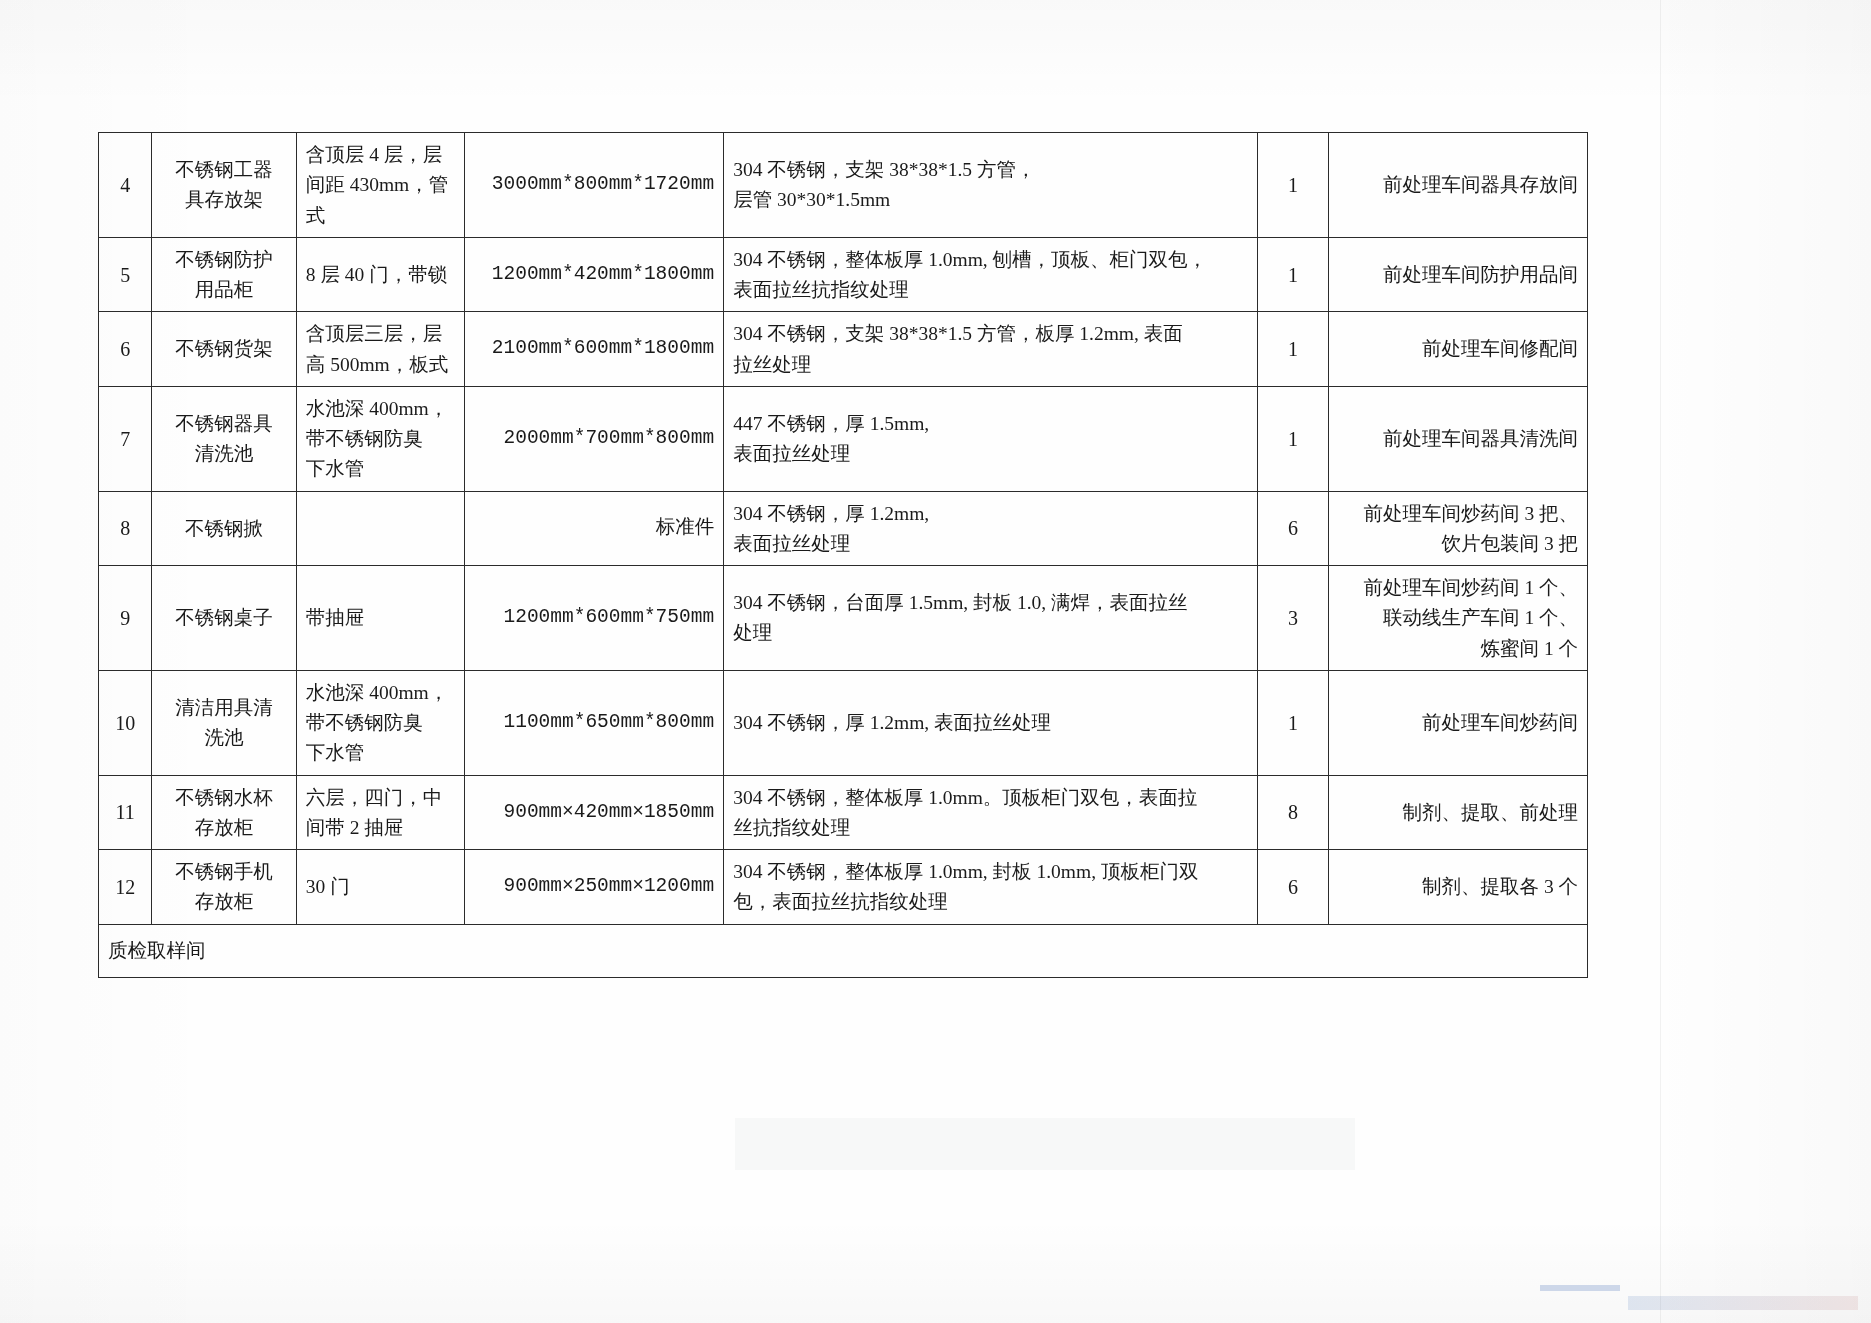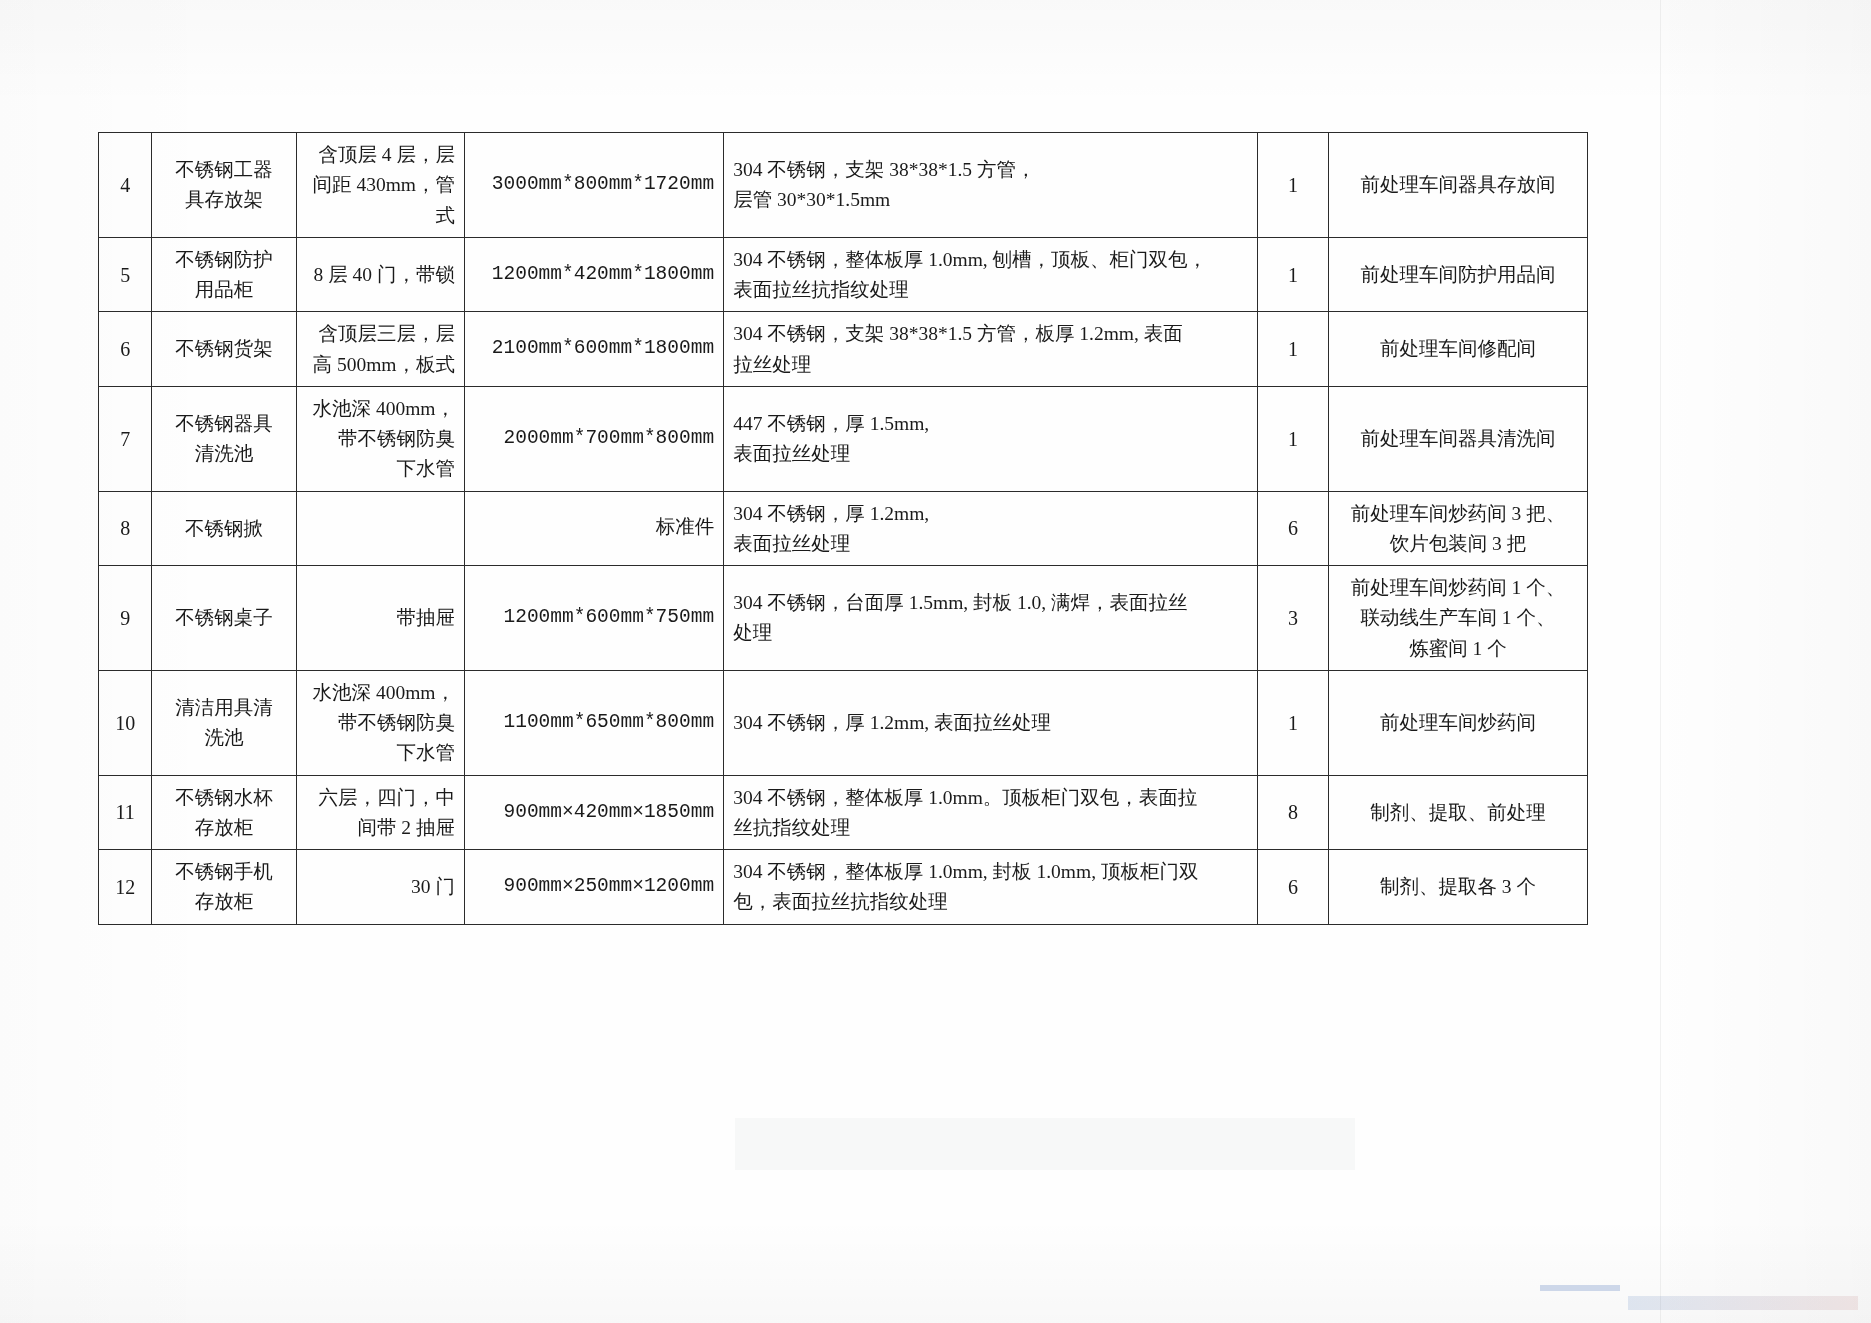--- a/index.html
+++ b/index.html
@@ -53,25 +53,25 @@
   col.c-no      { width: 47px; }
   col.c-name    { width: 127px; }
   col.c-spec    { width: 148px; }
   col.c-size    { width: 228px; }
   col.c-mat     { width: 470px; }
   col.c-qty     { width: 62px; }
   col.c-loc     { width: 228px; }
 
   td.no   { text-align: center; font-size: 20px; }
   td.name { text-align: center; padding-left: 12px; }
-  td.spec { text-align: right; }
+  td.spec { text-align: left; }
   td.size { text-align: right; font-family: Liberation Mono, monospace; }
   td.mat  { text-align: left; padding-left: 12px; }
   td.qty  { text-align: center; font-size: 20px; }
-  td.loc  { text-align: center; padding-left: 12px; }
+  td.loc  { text-align: right; padding-left: 12px; }
 
   td.footer-row {
     text-align: left;
     padding-left: 12px;
     height: 38px;
   }
   .cell-line { display: block; }
   .cell-line + .cell-line { margin-top: 1px; }
 
   
@@ -324,20 +324,23 @@
             <span class="cell-line">304 不锈钢，整体板厚 1.0mm, 封板 1.0mm, 顶板柜门双</span>
             <span class="cell-line">包，表面拉丝抗指纹处理</span>
           </td>
           <td class="qty">6</td>
           <td class="loc">
             <span class="cell-line">制剂、提取各 3 个</span>
           </td>
         </tr>
 
 
+        <tr>
+          <td class="footer-row" colspan="7">质检取样间</td>
+        </tr>
 
       </tbody>
     </table>
   </div>
 
   <div class="artifact-a"></div>
   <div class="artifact-c"></div>
   <div class="artifact-b"></div>
 </div>
 

